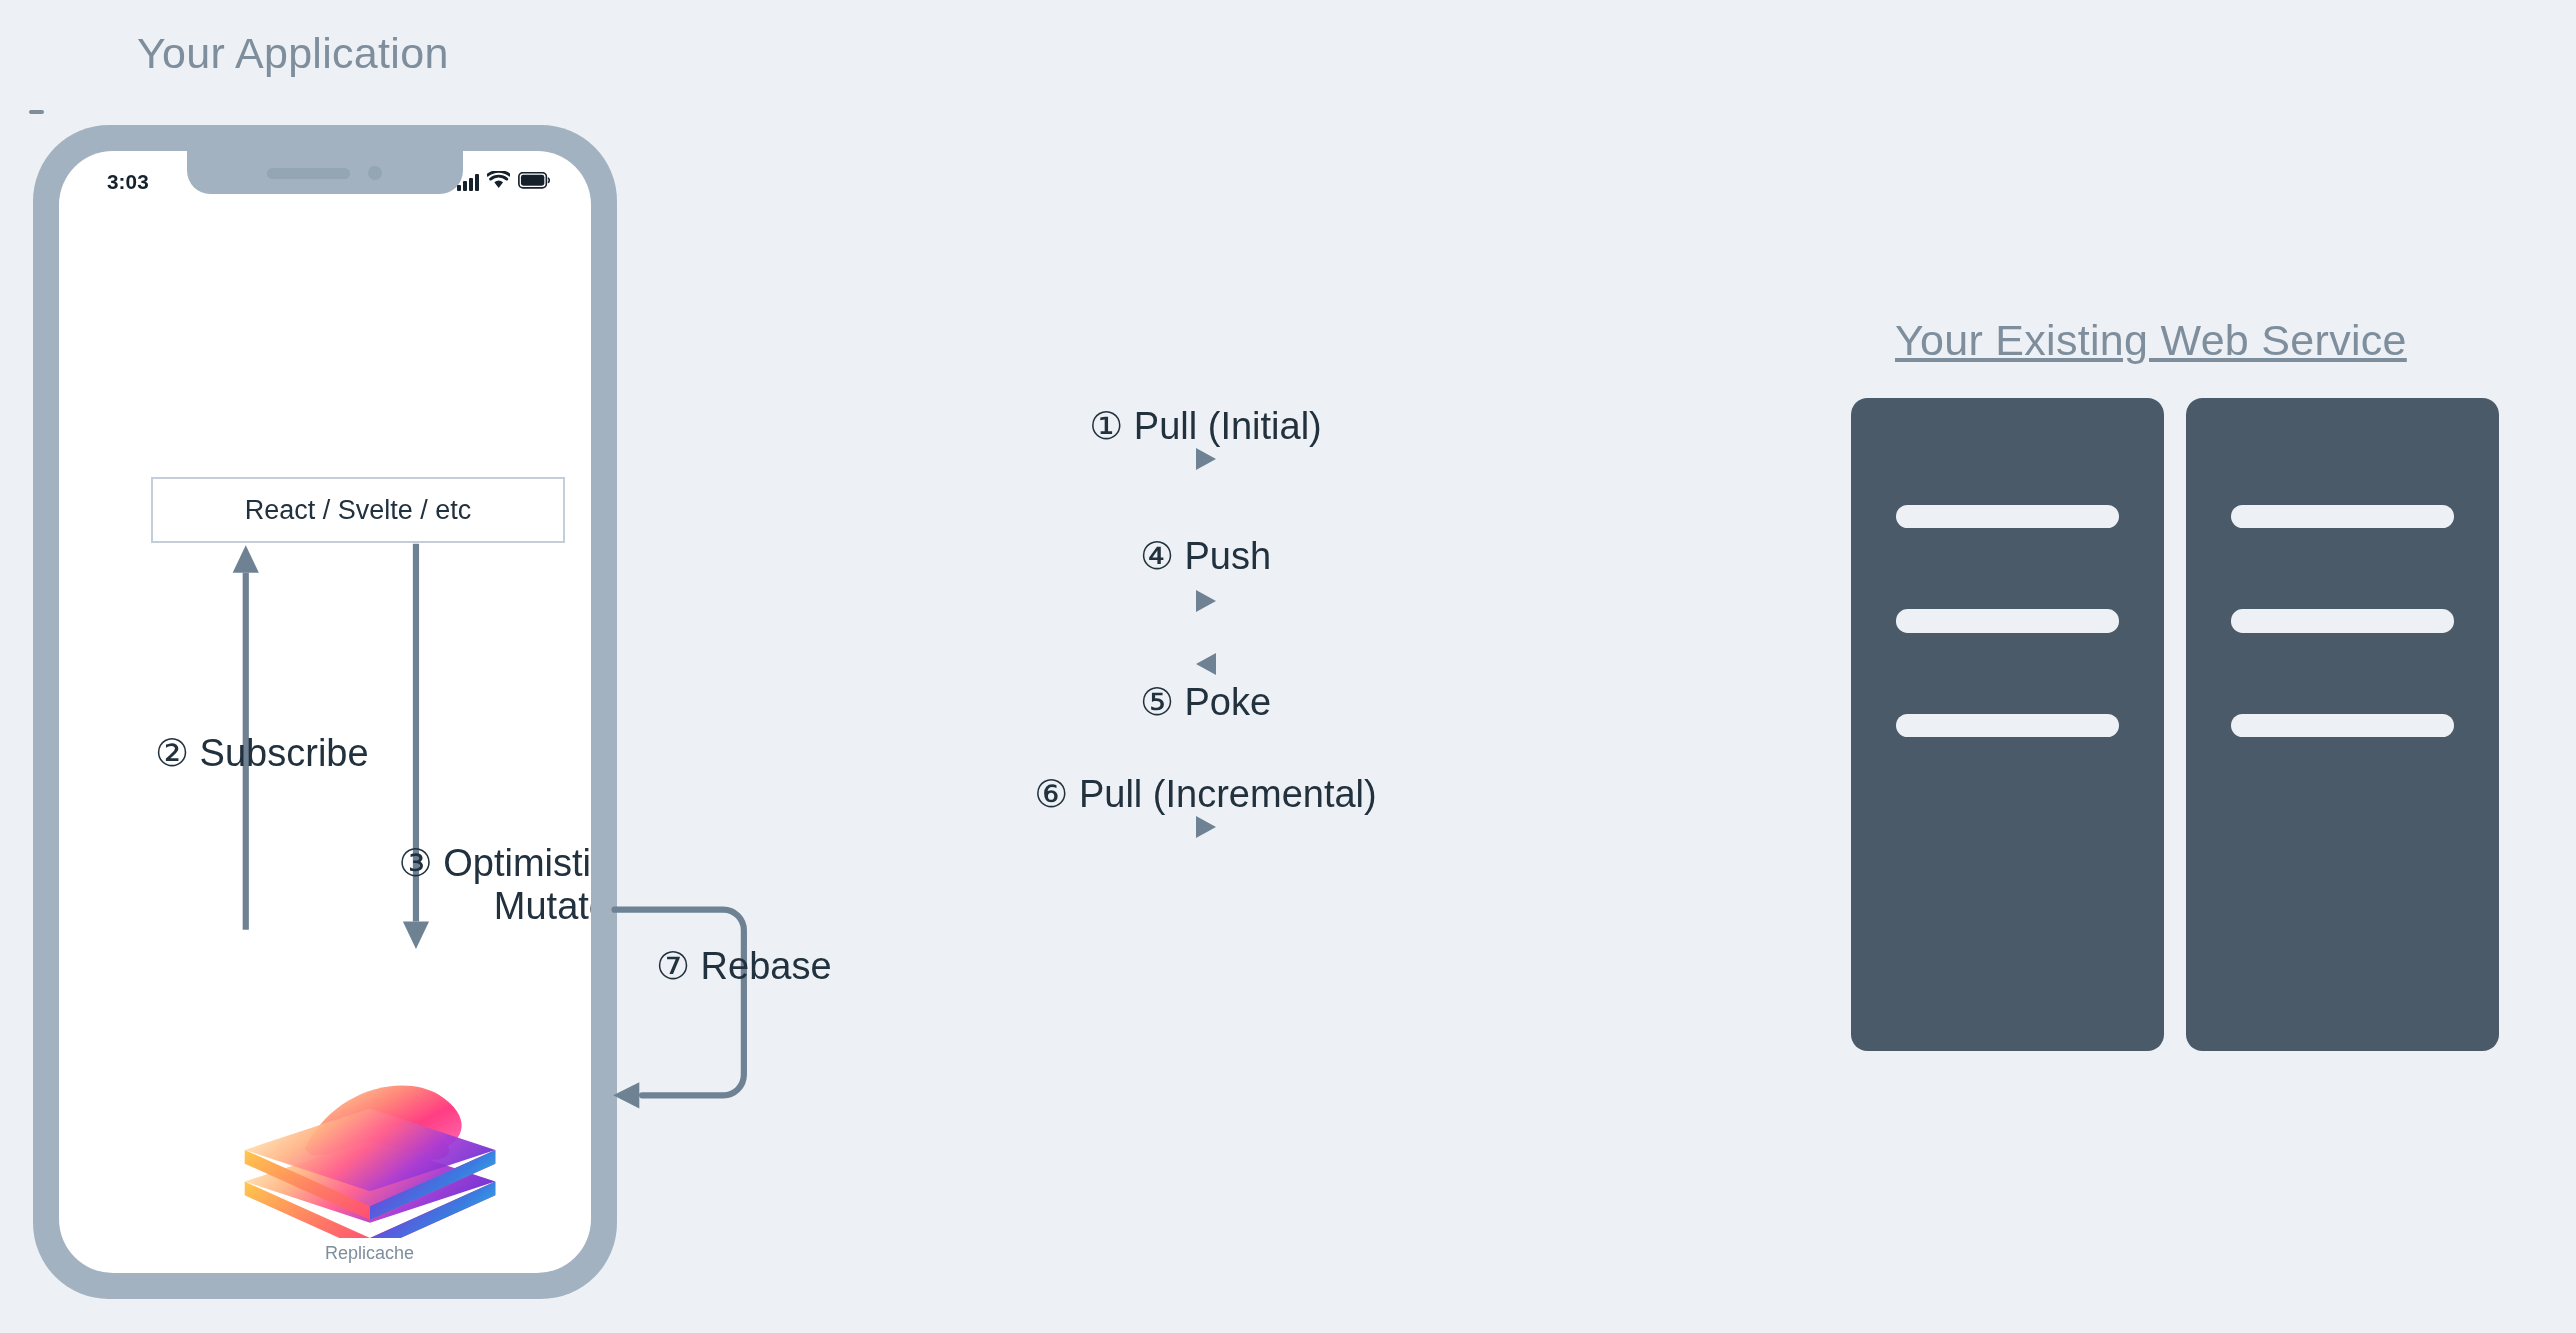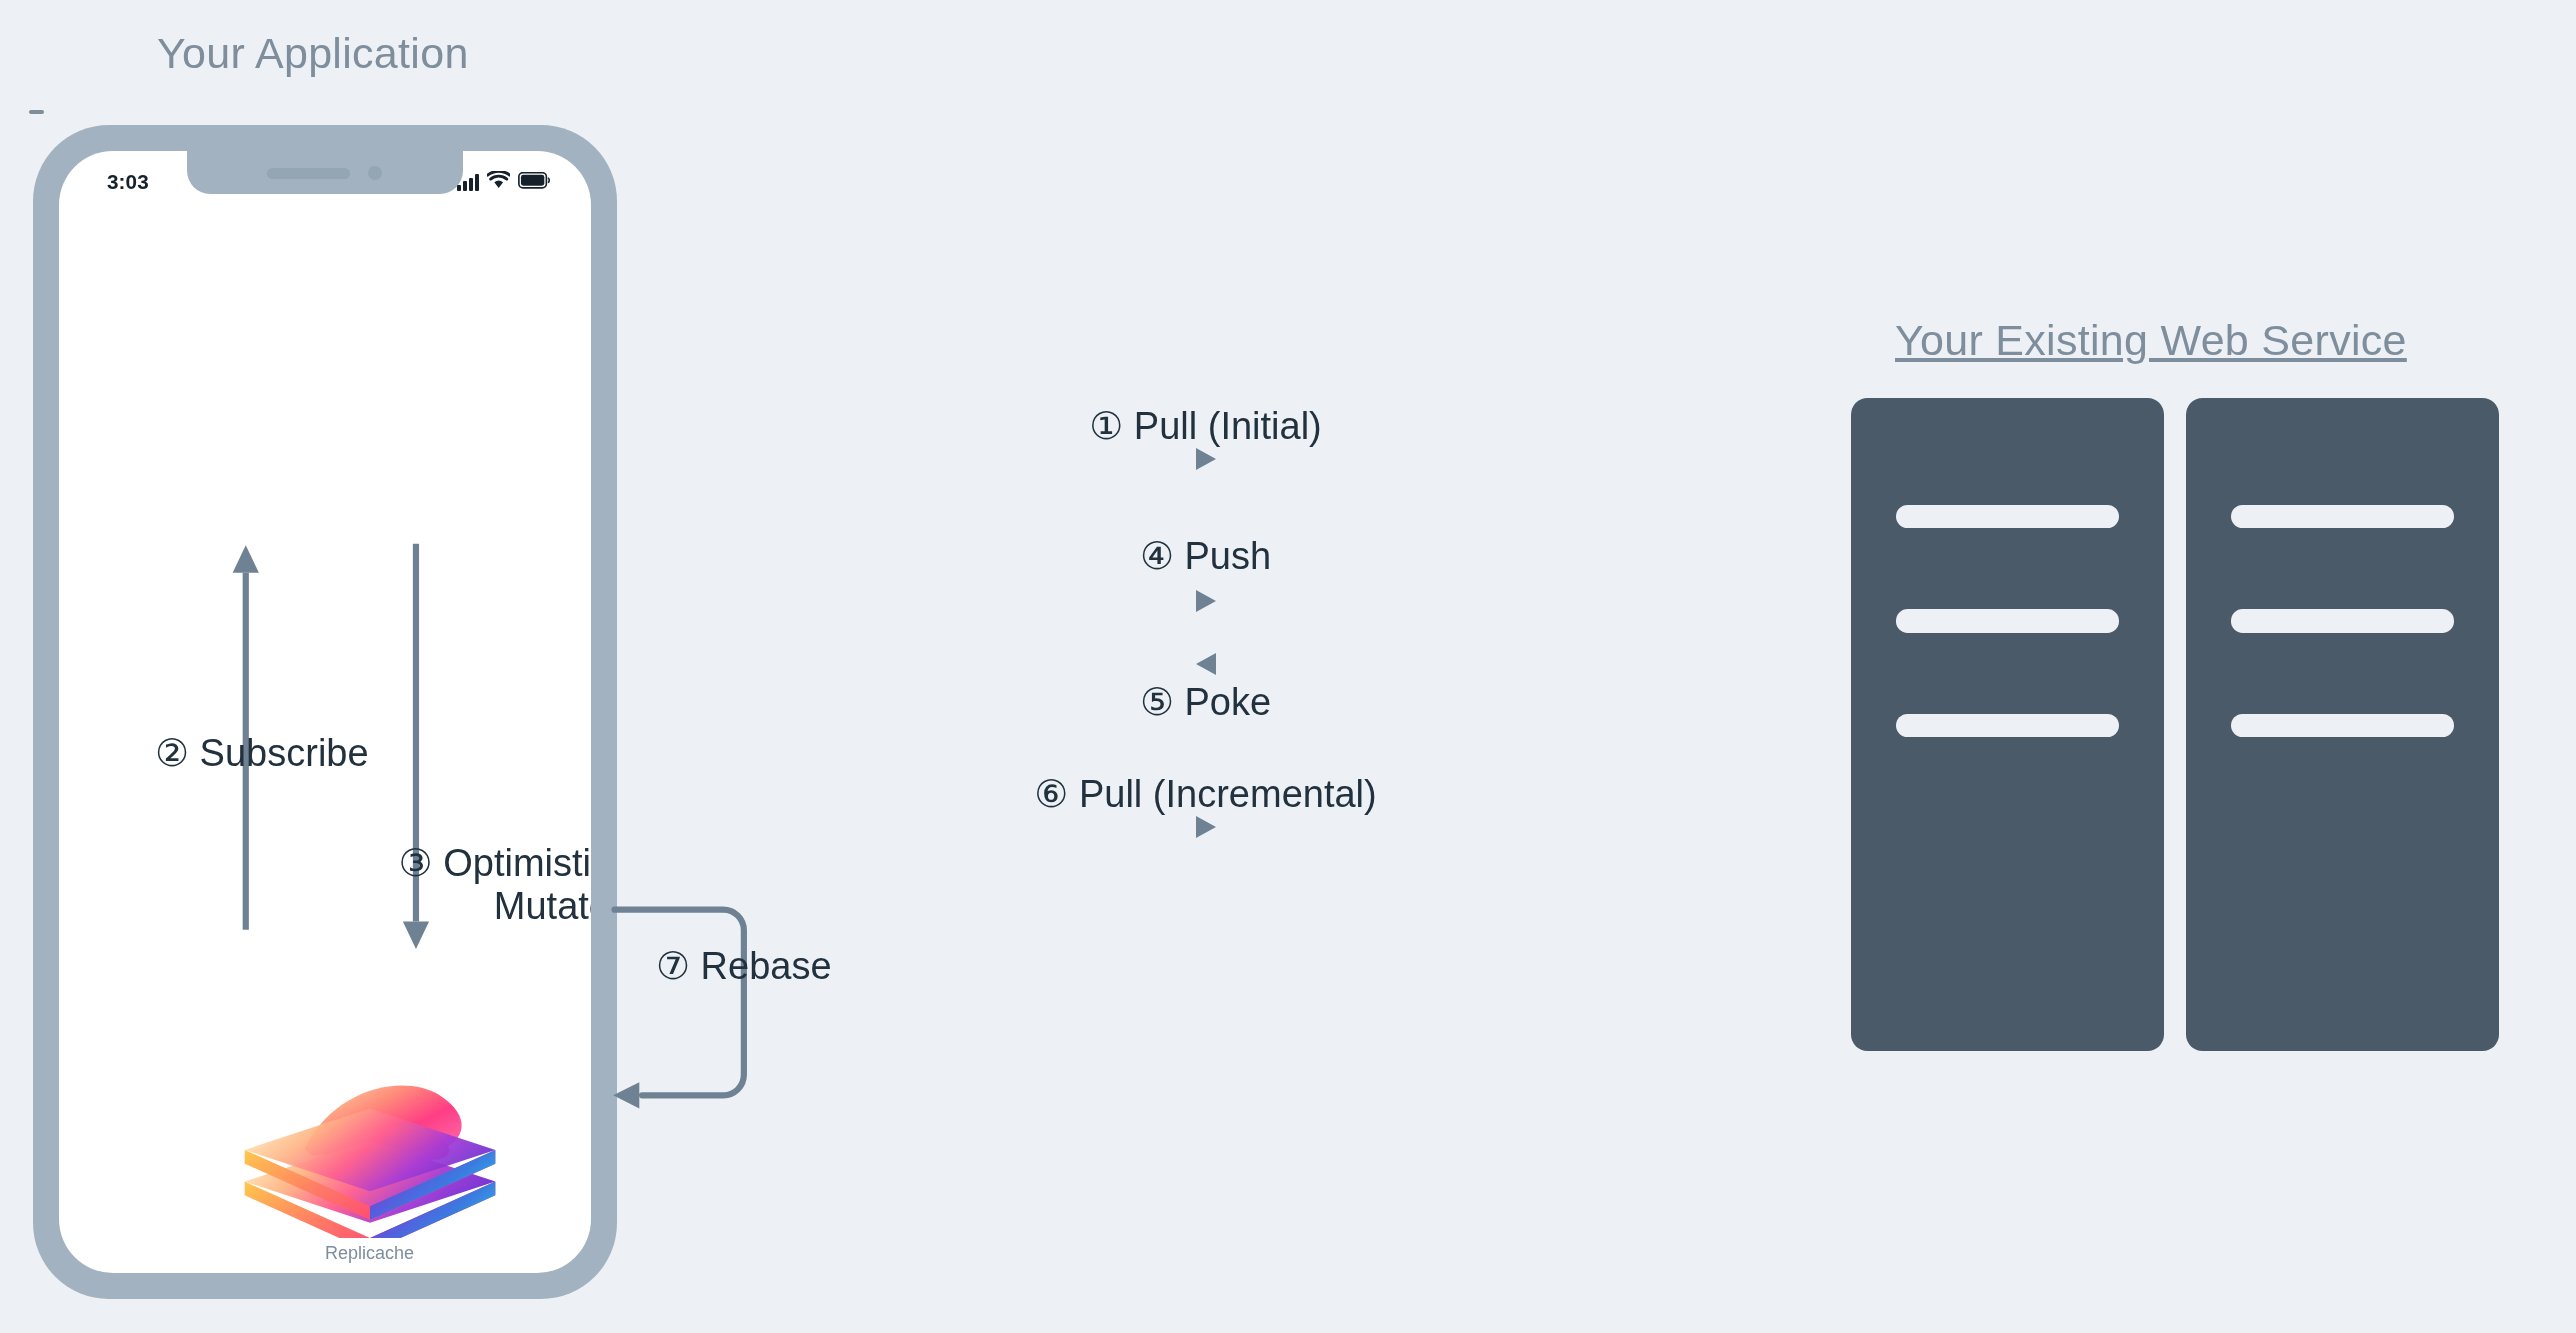--- a/index.html
+++ b/index.html
@@ -18,21 +18,21 @@
 
   
   .section-title {
     position: absolute;
     color: #7E8E9D;
     font-size: 43px;
     font-weight: 400;
     letter-spacing: 0.3px;
     white-space: nowrap;
   }
-  #title-app   { left: 157px;  top: 29px; }
+  #title-app   { left: 137px;  top: 29px; }
   #title-svc   { left: 1895px; top: 316px; text-decoration: underline; }
 
   
   #tick-mark {
     position: absolute;
     left: 29px; top: 110px;
     width: 15px; height: 4.1px;
     background: #7E8E9D;
     border-radius: 2.1px;
   }
@@ -278,20 +278,23 @@
         </span>
         <span>
           <svg width="32" height="16.5" viewBox="0 0 46 24">
             <rect x="1" y="1" width="40" height="22" rx="6" ry="6" fill="none" stroke="#17212B" stroke-width="2.4"></rect>
             <rect x="4" y="4" width="34" height="16" rx="3.5" ry="3.5" fill="#17212B"></rect>
             <path d="M43.5 8.5 a5 5 0 0 1 0 7" stroke="#17212B" stroke-width="2.2" fill="none"></path>
           </svg>
         </span>
       </div>
 
+      <div id="framework-box">
+        <span id="framework-label">React / Svelte / etc</span>
+      </div>
 
       <svg style="position:absolute;left:0;top:0;width:532px;height:1122px;" viewBox="0 0 772 1628" width="532" height="1122">
 
         <line x1="271" y1="1130" x2="271" y2="612" stroke="#6E8294" stroke-width="9"></line>
         <polygon points="271,572 252,612 290,612" fill="#6E8294"></polygon>
 
         <line x1="518" y1="570" x2="518" y2="1118" stroke="#6E8294" stroke-width="9"></line>
         <polygon points="518,1158 499,1118 537,1118" fill="#6E8294"></polygon>
       </svg>
 

